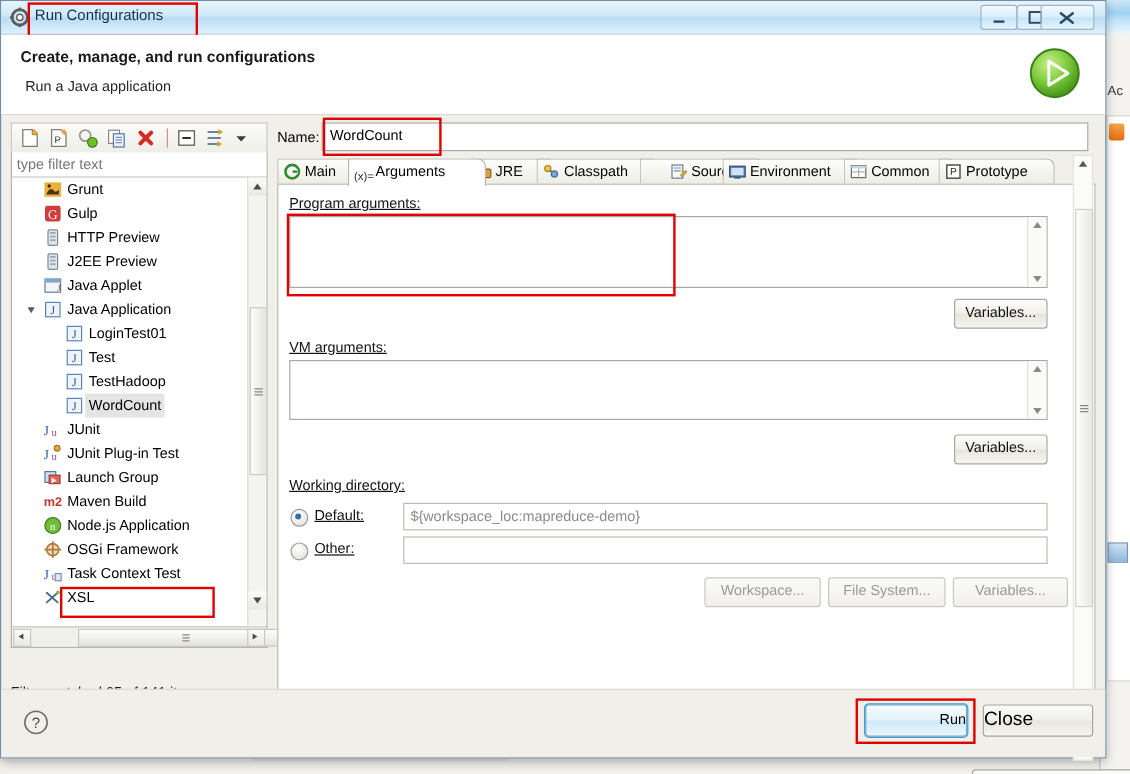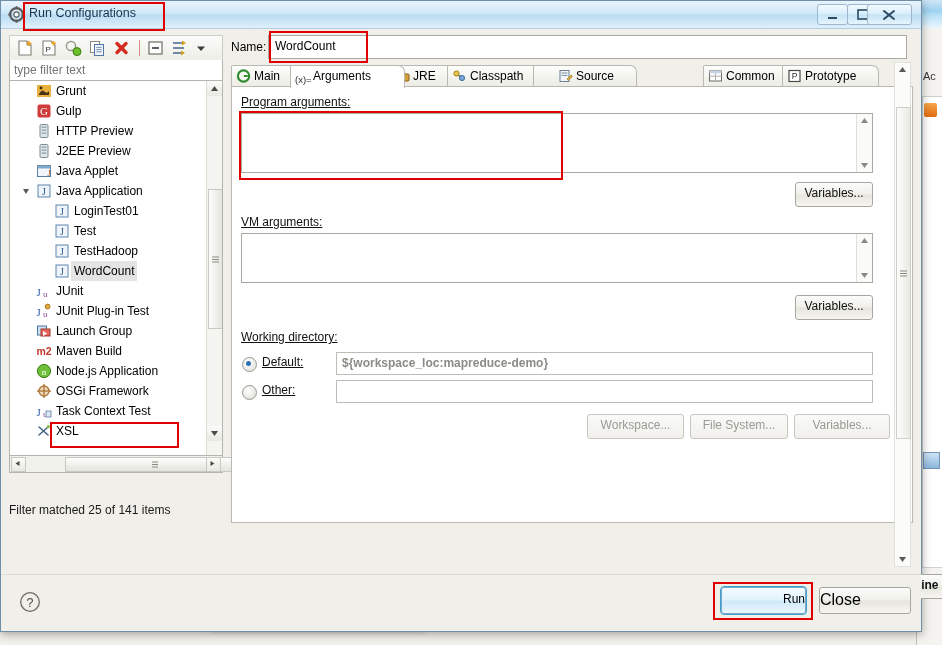--- a/index.html
+++ b/index.html
@@ -100,21 +100,21 @@
     border:1px solid #a7a7a0;border-radius:3px;
     background:linear-gradient(180deg,#fcfcfb 0%,#f0efe9 48%,#e6e5dd 52%,#f6f5f1 100%);color:#111;}
   .btn.disabled{color:#9a9a94;border-color:#c7c7c0;
     background:linear-gradient(180deg,#fafaf8,#f1f0ec);}
   #args-hl{position:absolute;left:7px;top:24px;width:320px;height:65px;border:2px solid #e00000;pointer-events:none;}
   .radio{position:absolute;width:13px;height:13px;border-radius:50%;
     background:radial-gradient(circle at 40% 35%,#fff,#dcdcd4);border:1px solid #9a9a92;}
   .radio.on::after{content:"";position:absolute;left:3px;top:3px;width:5px;height:5px;border-radius:50%;
     background:#2f6fb5;}
   .ro-field{position:absolute;height:21px;background:#fff;border:1px solid #bdbdb5;}
-  .ro-field .rv{position:absolute;left:5px;top:3px;font-size:12px;color:#8c8c86;font-weight:bold;}
+  .ro-field .rv{position:absolute;left:5px;top:3px;font-size:12px;color:#8c8c86;}
   #right-outer-sb{position:absolute;right:2px;top:27px;width:15px;height:503px;background:#fbfbf9;border:1px solid #e2e2db;}
   #ro-thumb{position:absolute;left:1px;top:44px;width:13px;height:330px;
     background:linear-gradient(90deg,#fdfdfc,#e9e9e2);border:1px solid #cfcfc7;}
   #footbar{position:absolute;left:230px;right:8px;top:536px;height:34px;}
   
   #bottom{position:absolute;left:0;right:0;bottom:0;height:56px;background:#f0efe9;border-top:1px solid #dcdcd5;}
   #help-icon{position:absolute;left:18px;top:16px;width:22px;height:22px;}
   #run-hl{position:absolute;right:108px;top:7px;width:96px;height:34px;border:2px solid #e00000;pointer-events:none;}
   #btn-run{position:absolute;right:115px;top:12px;width:83px;height:25px;line-height:23px;text-align:right;
     font-size:12px;border:1px solid #7aa7c7;border-radius:3px;outline:1px solid #3f9fd0;
@@ -170,20 +170,37 @@
     <div class="winbtn" id="btn-close">
       <svg width="43" height="19" viewBox="0 0 43 19">
           <g stroke="#2b4a63" stroke-width="2" stroke-linecap="round">
         <line x1="16" y1="6" x2="26" y2="14"></line>
             <line x1="26" y1="6" x2="16" y2="14"></line>
           </g>
         </svg>
     </div>
   </div>
 
+  <div id="header">
+    <div id="header-title">Create, manage, and run configurations</div>
+    <div id="header-sub">Run a Java application</div>
+    <span id="header-icon">
+      <svg viewBox="0 0 48 48" width="48" height="48">
+        <defs>
+            <radialGradient id="gr" cx="38%" cy="30%" r="75%">
+          <stop offset="0%" stop-color="#c8f08a"></stop>
+              <stop offset="55%" stop-color="#79c838"></stop>
+              <stop offset="100%" stop-color="#3f8c16"></stop>
+        </radialGradient>
+          </defs>
+        <circle cx="24" cy="24" r="20" fill="url(#gr)" stroke="#3d7f18" stroke-width="1.6"></circle>
+        <path d="M19 14 L35 24 L19 34 Z" fill="none" stroke="#fff" stroke-width="2.4" stroke-linejoin="round"></path>
+      </svg>
+    </span>
+  </div>
 
   <div id="body">
 
     <div id="left">
       <div id="tree-toolbar">
         <span class="tbi" style="left:6px;">
           <svg viewBox="0 0 19 18" width="19" height="18">
             <path d="M3 2 h8 l4 4 v10 h-12 z" fill="#fff" stroke="#808075" stroke-width="1.1"></path>
             <path d="M11 2 v4 h4" fill="#e8e8e0" stroke="#808075" stroke-width="1"></path>
             <g stroke="#f0a020" stroke-width="1.6">
@@ -472,20 +489,25 @@
                 <line x1="6" y1="6" x2="8.5" y2="7.6" stroke="#6a6a60" stroke-width="1.4"></line>
               </svg></span><span>Classpath</span></div>
           <div class="tab" style="left: 302px; width: 72px; padding-left: 24px;"><span class="tico"><svg viewBox="0 0 15 14" width="15" height="14">
                 <rect x="2" y="1.5" width="9" height="11" fill="#f4f6f8" stroke="#6a7f94"></rect>
                 <g stroke="#7a8fa4" stroke-width="1">
                   <line x1="3.6" y1="4" x2="9.4" y2="4"></line>
                   <line x1="3.6" y1="6.4" x2="9.4" y2="6.4"></line>
                 </g>
                 <path d="M9 10 l4 -4 1.4 1.4 -4 4 z" fill="#d8b14a" stroke="#a07a14" stroke-width=".7"></path>
               </svg></span><span>Source</span></div>
+          <div class="tab" style="left: 371px; width: 104px;"><span class="tico"><svg viewBox="0 0 15 14" width="15" height="14">
+                <rect x="1" y="2.5" width="13" height="9" fill="#5f86b5" stroke="#2f4f7a"></rect>
+                <rect x="2.4" y="4" width="10.2" height="6" fill="#cfe2f4"></rect>
+                <rect x="5" y="11.5" width="5" height="1.4" fill="#3f5f85"></rect>
+              </svg></span><span>Environment</span></div>
           <div class="tab" style="left: 472px; width: 82px;"><span class="tico"><svg viewBox="0 0 15 14" width="15" height="14">
                 <rect x="1.5" y="2" width="12" height="10" fill="#fff" stroke="#6a6a62"></rect>
                 <rect x="1.5" y="2" width="12" height="2.4" fill="#c6d6e6"></rect>
                 <line x1="1.5" y1="7.2" x2="13.5" y2="7.2" stroke="#b0b0a8"></line>
                 <line x1="7.5" y1="4.4" x2="7.5" y2="12" stroke="#b0b0a8"></line>
               </svg></span><span>Common</span></div>
           <div class="tab" style="left: 551px; width: 85px;"><span class="tico"><svg viewBox="0 0 15 14" width="15" height="14">
                 <rect x="2" y="1.5" width="11" height="11" fill="#fff" stroke="#4a4a44" stroke-width="1.2"></rect>
                 <text x="7.5" y="10.2" font-size="8.5" font-family="Liberation Sans" fill="#2b2b2b" text-anchor="middle">P</text>
               </svg></span><span>Prototype</span></div>

